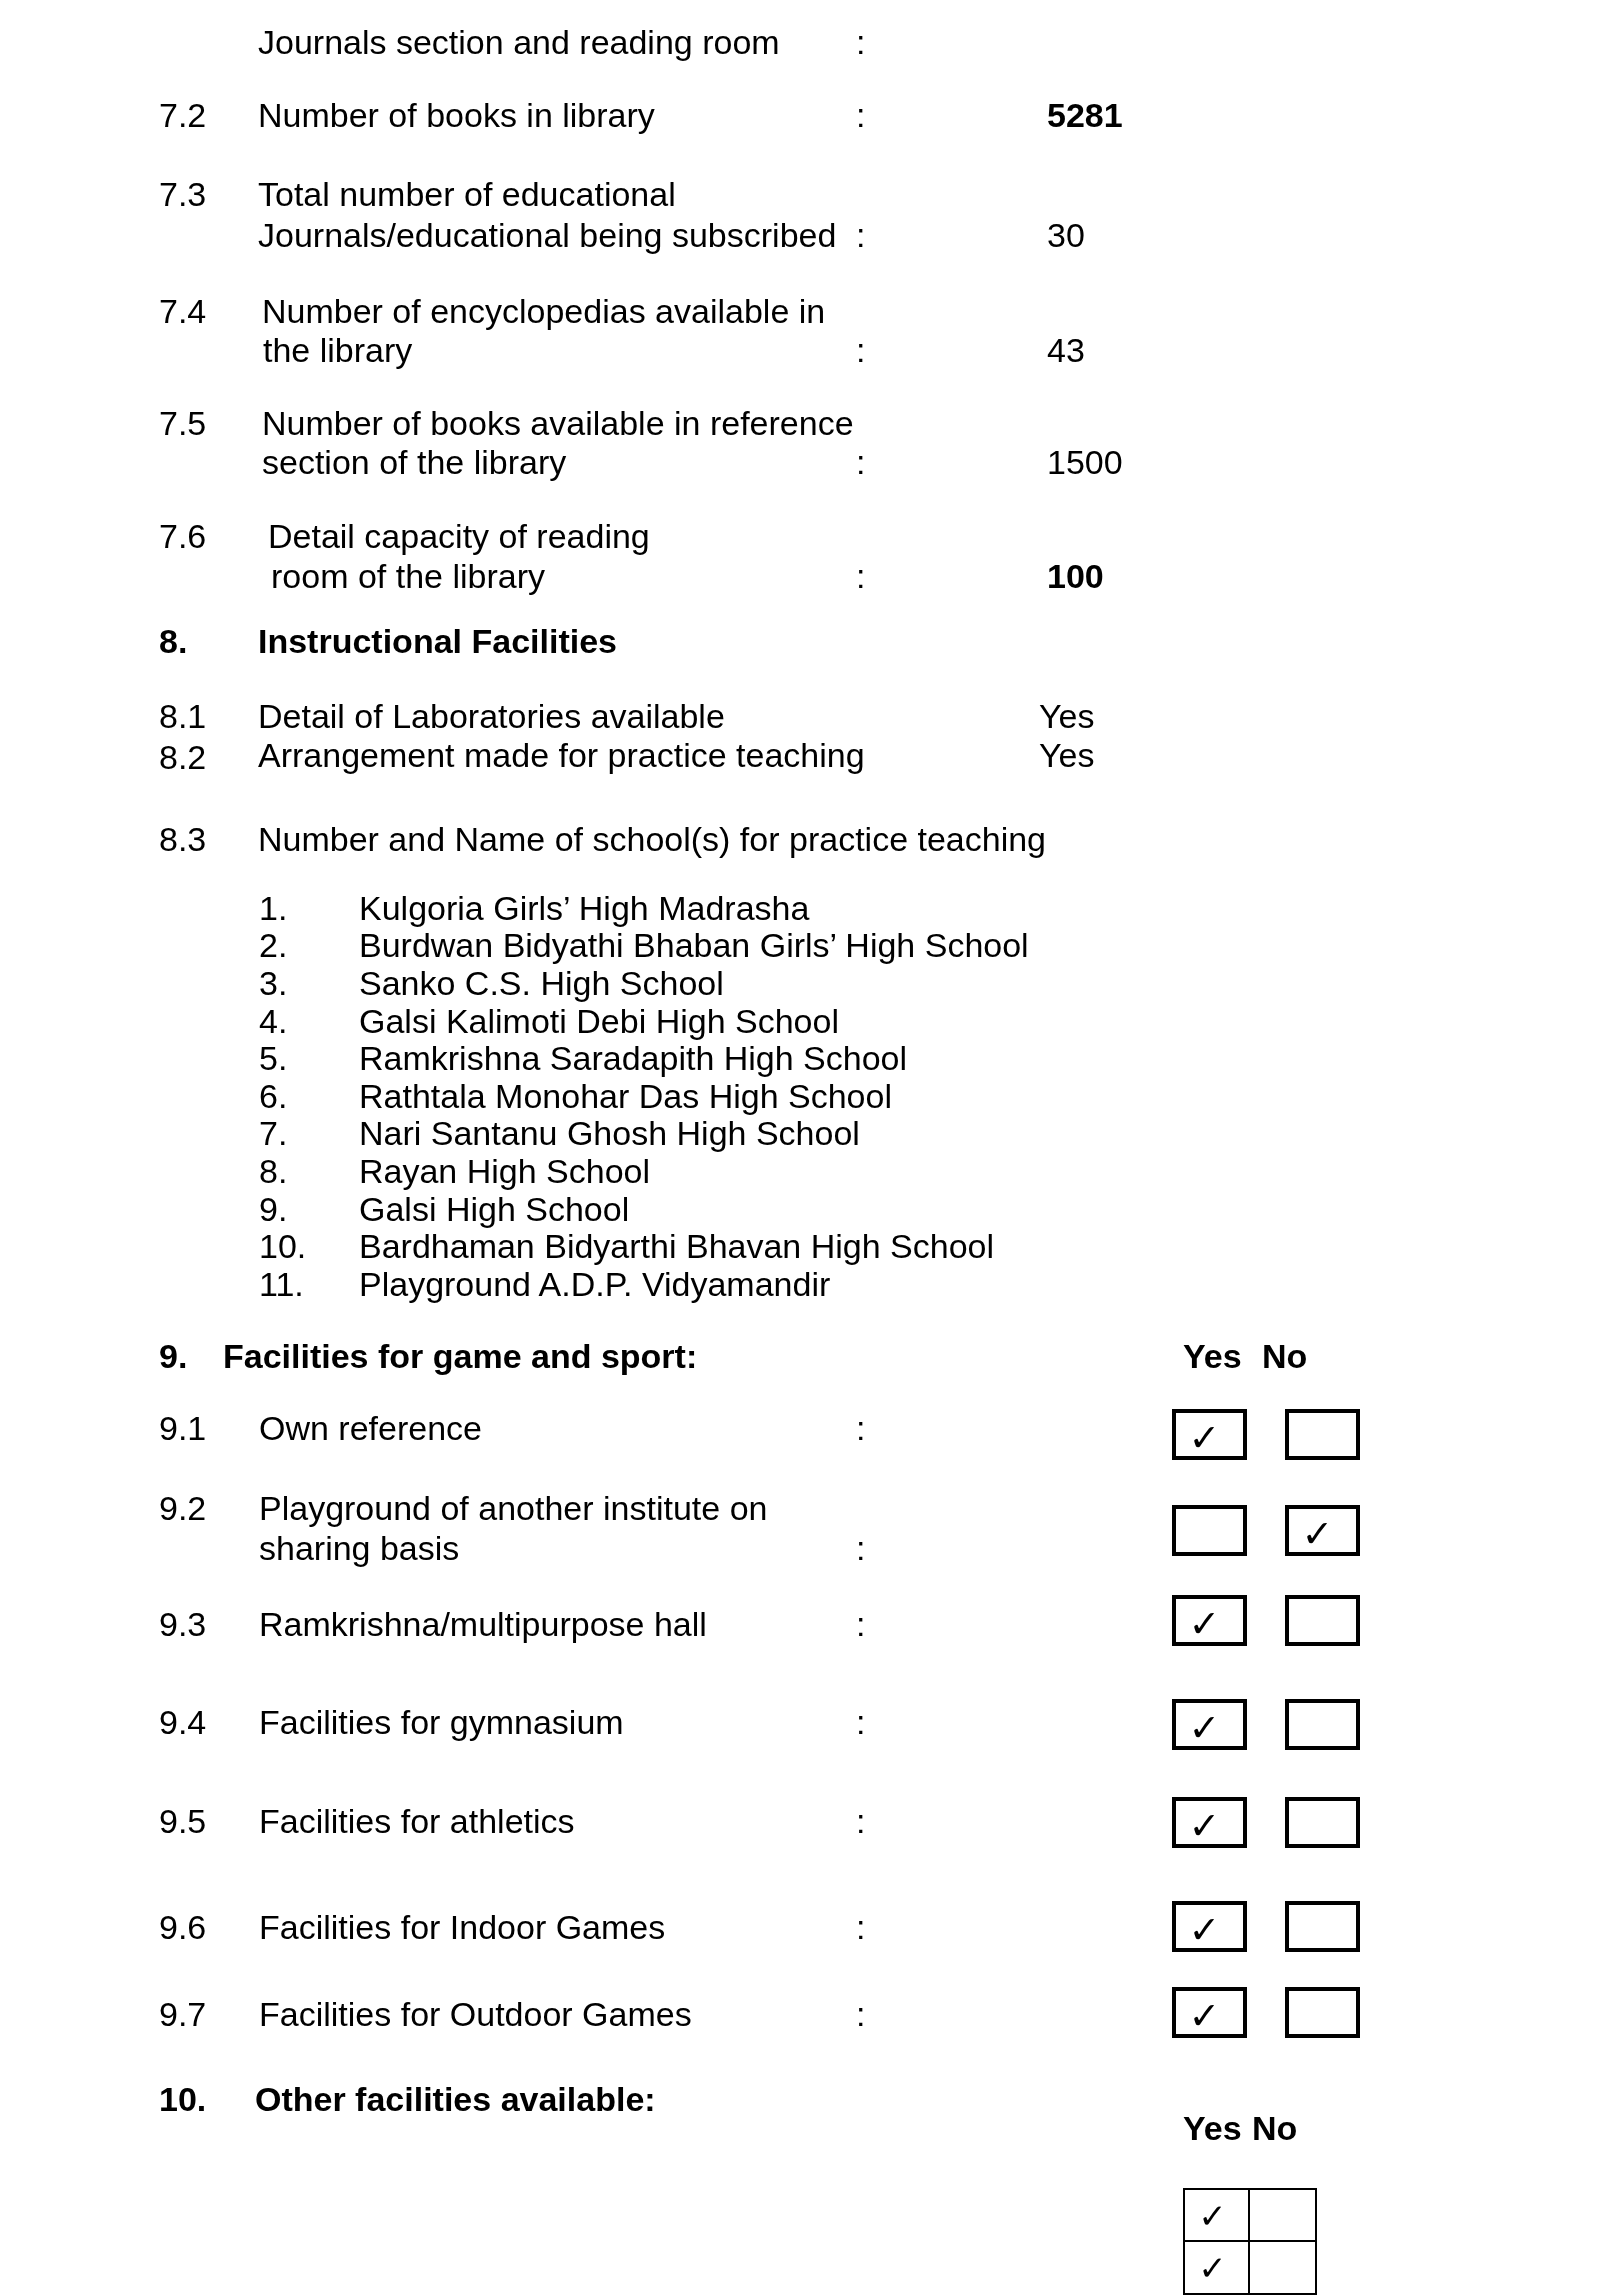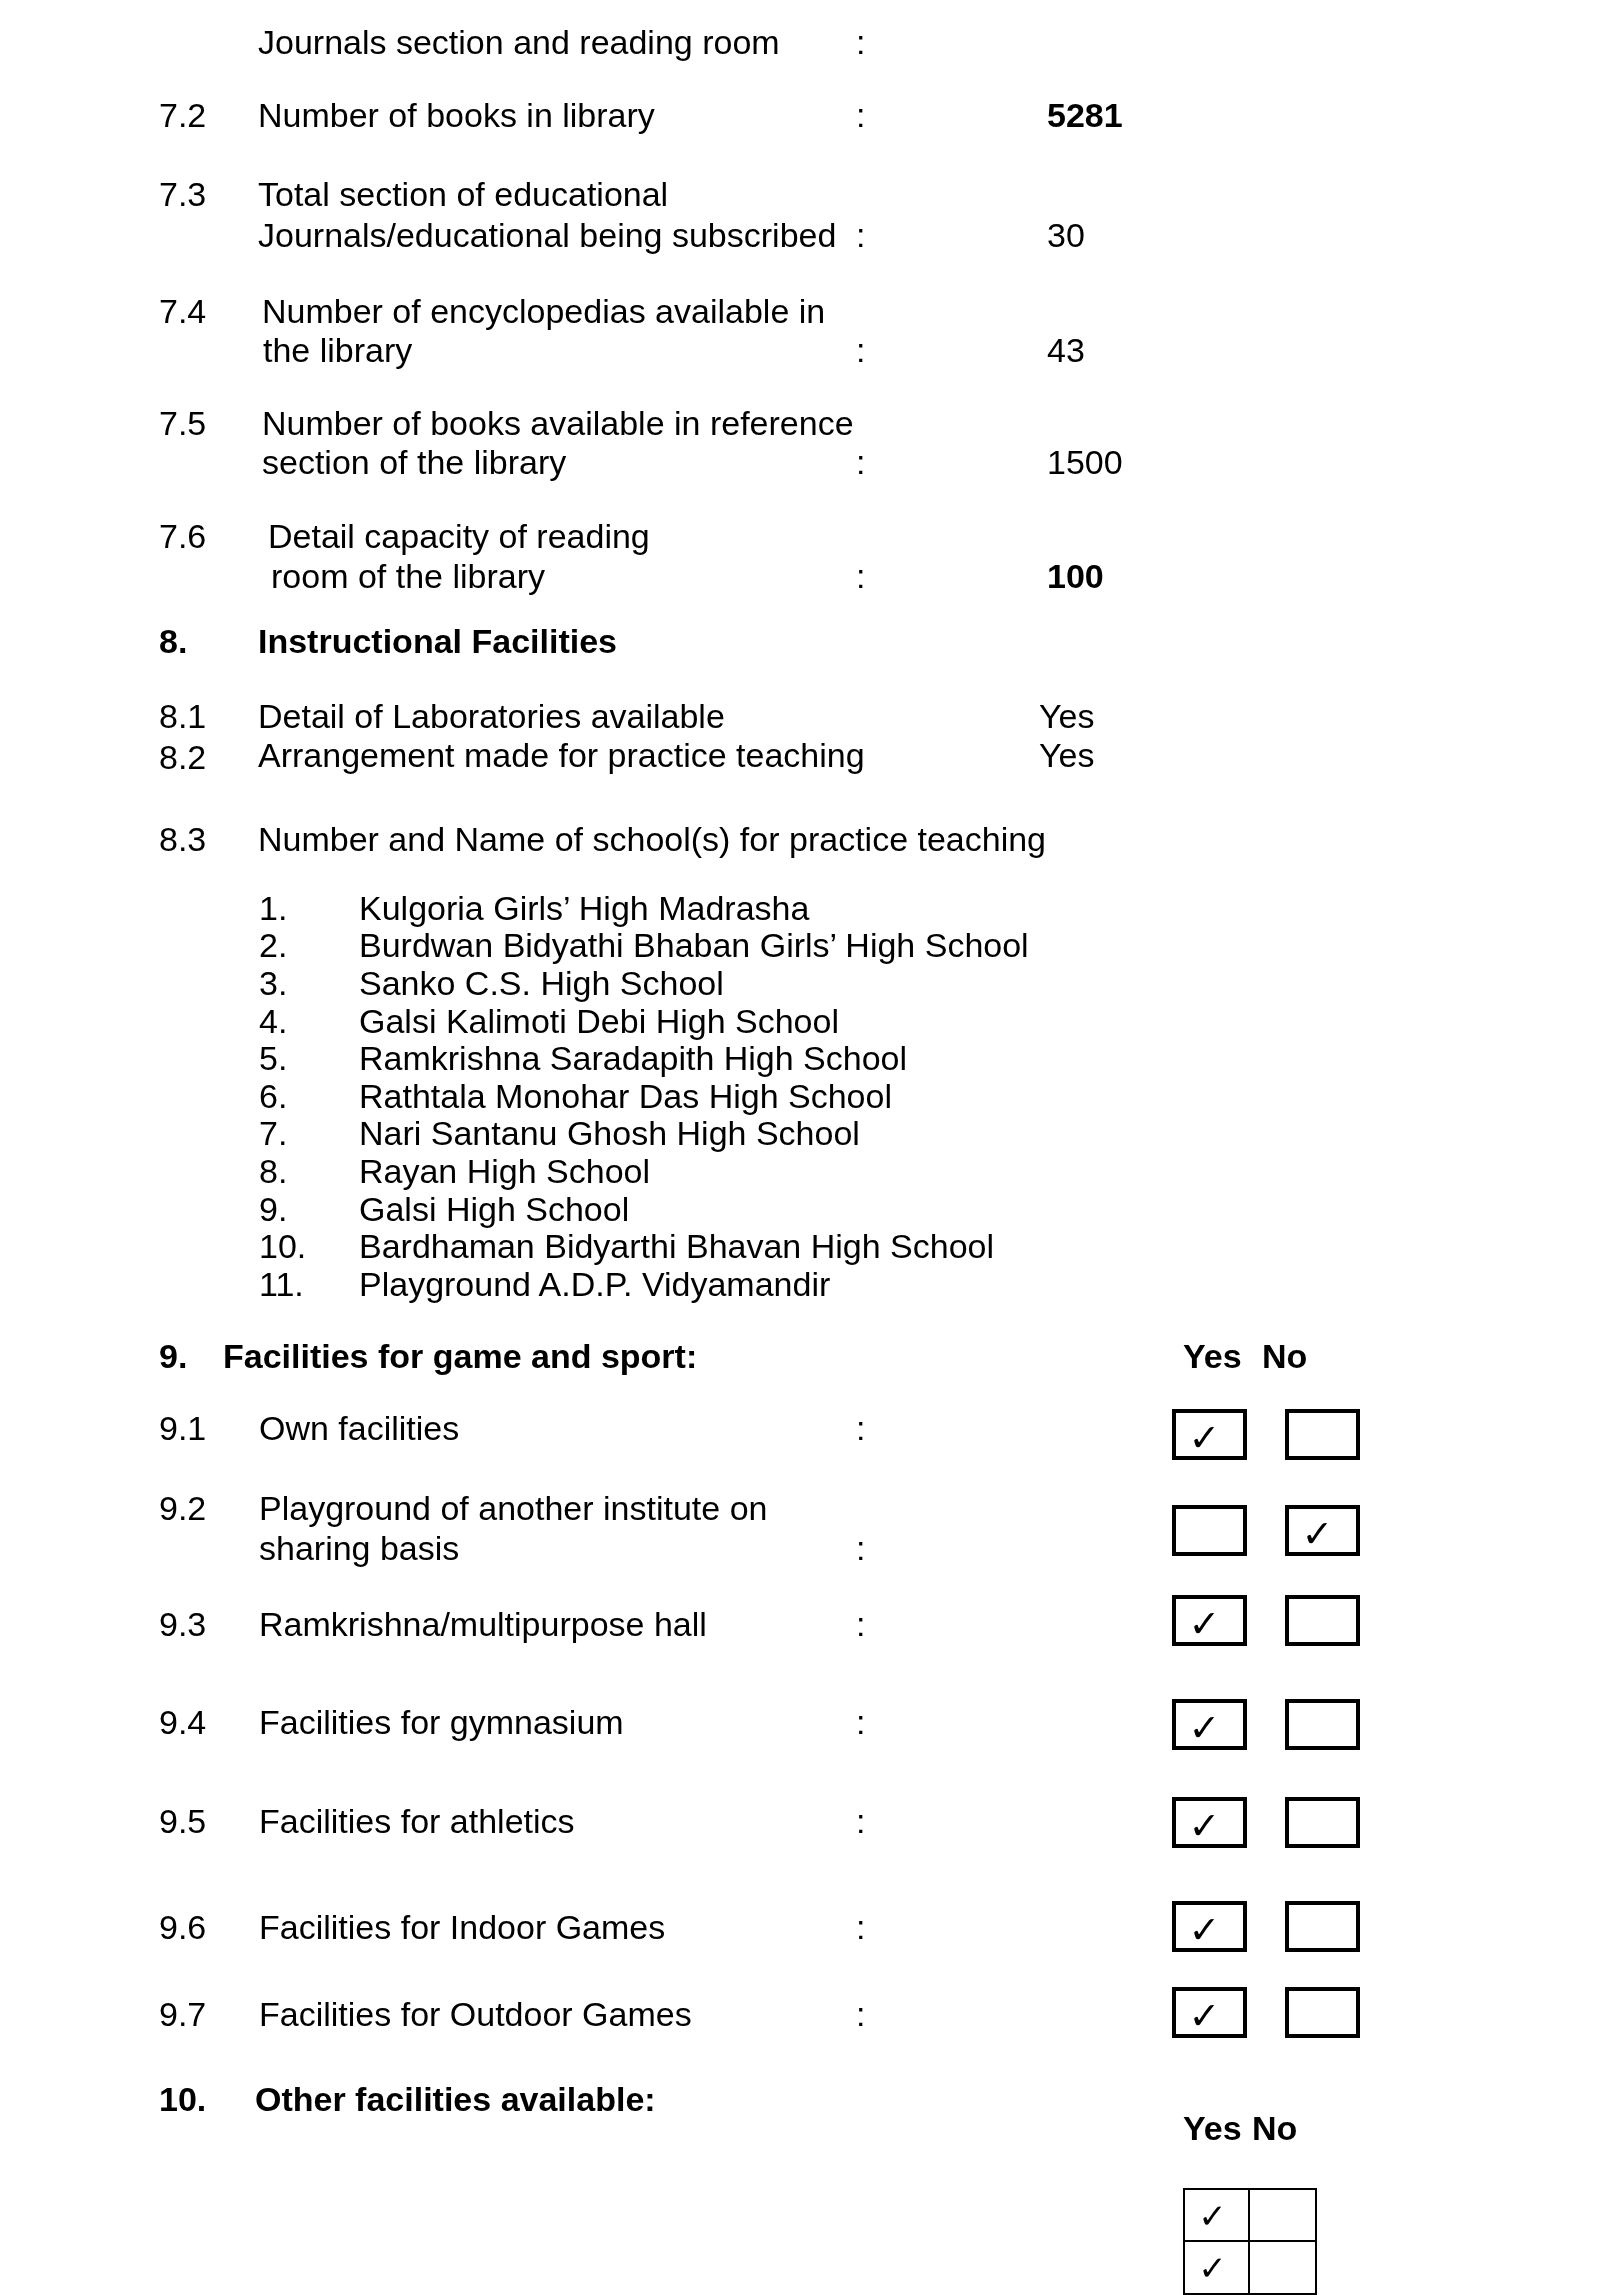--- a/index.html
+++ b/index.html
@@ -76,21 +76,21 @@
 
   <span class="t col-label" style="top:23.6px">Journals section and reading room</span>
   <span class="t col-colon" style="top:23.6px">:</span>
 
   <span class="t col-num" style="top:97px">7.2</span>
   <span class="t col-label" style="top:97px">Number of books in library</span>
   <span class="t col-colon" style="top:97px">:</span>
   <span class="t col-value b" style="top:97px">5281</span>
 
   <span class="t col-num" style="top:176px">7.3</span>
-  <span class="t col-label" style="top:176px">Total section of educational</span>
+  <span class="t col-label" style="top:176px">Total number of educational</span>
   <span class="t col-label" style="top:217px">Journals/educational being subscribed</span>
   <span class="t col-colon" style="top:217px">:</span>
   <span class="t col-value" style="top:217px">30</span>
 
   <span class="t col-num" style="top:293px">7.4</span>
   <span class="t" style="left:262px;top:293px">Number of encyclopedias available in</span>
   <span class="t" style="left:263px;top:332px">the library</span>
   <span class="t col-colon" style="top:332px">:</span>
   <span class="t col-value" style="top:332px">43</span>
 
@@ -142,21 +142,21 @@
   <span class="t" style="left:359px;top:1228px">Bardhaman Bidyarthi Bhavan High School</span>
   <span class="t" style="left:259px;top:1266px">11.</span>
   <span class="t" style="left:359px;top:1266px">Playground A.D.P. Vidyamandir</span>
 
   <span class="t col-num b" style="top:1338px">9.</span>
   <span class="t b" style="left:223px;top:1338px">Facilities for game and sport:</span>
   <span class="t b" style="left:1183px;top:1338px">Yes</span>
   <span class="t b" style="left:1262px;top:1338px">No</span>
 
   <span class="t col-num" style="top:1410px">9.1</span>
-  <span class="t" style="left:259px;top:1410px">Own facilities</span>
+  <span class="t" style="left:259px;top:1410px">Own reference</span>
   <span class="t col-colon" style="top:1410px">:</span>
   <span class="cb cb-yes" style="top:1409px">
       <span class="mark">✓</span>
     </span>
   <span class="cb cb-no" style="top:1409px">
       <span class="mark"></span>
     </span>
 
   <span class="t col-num" style="top:1490px">9.2</span>
   <span class="t" style="left:259px;top:1490px">Playground of another institute on</span>

